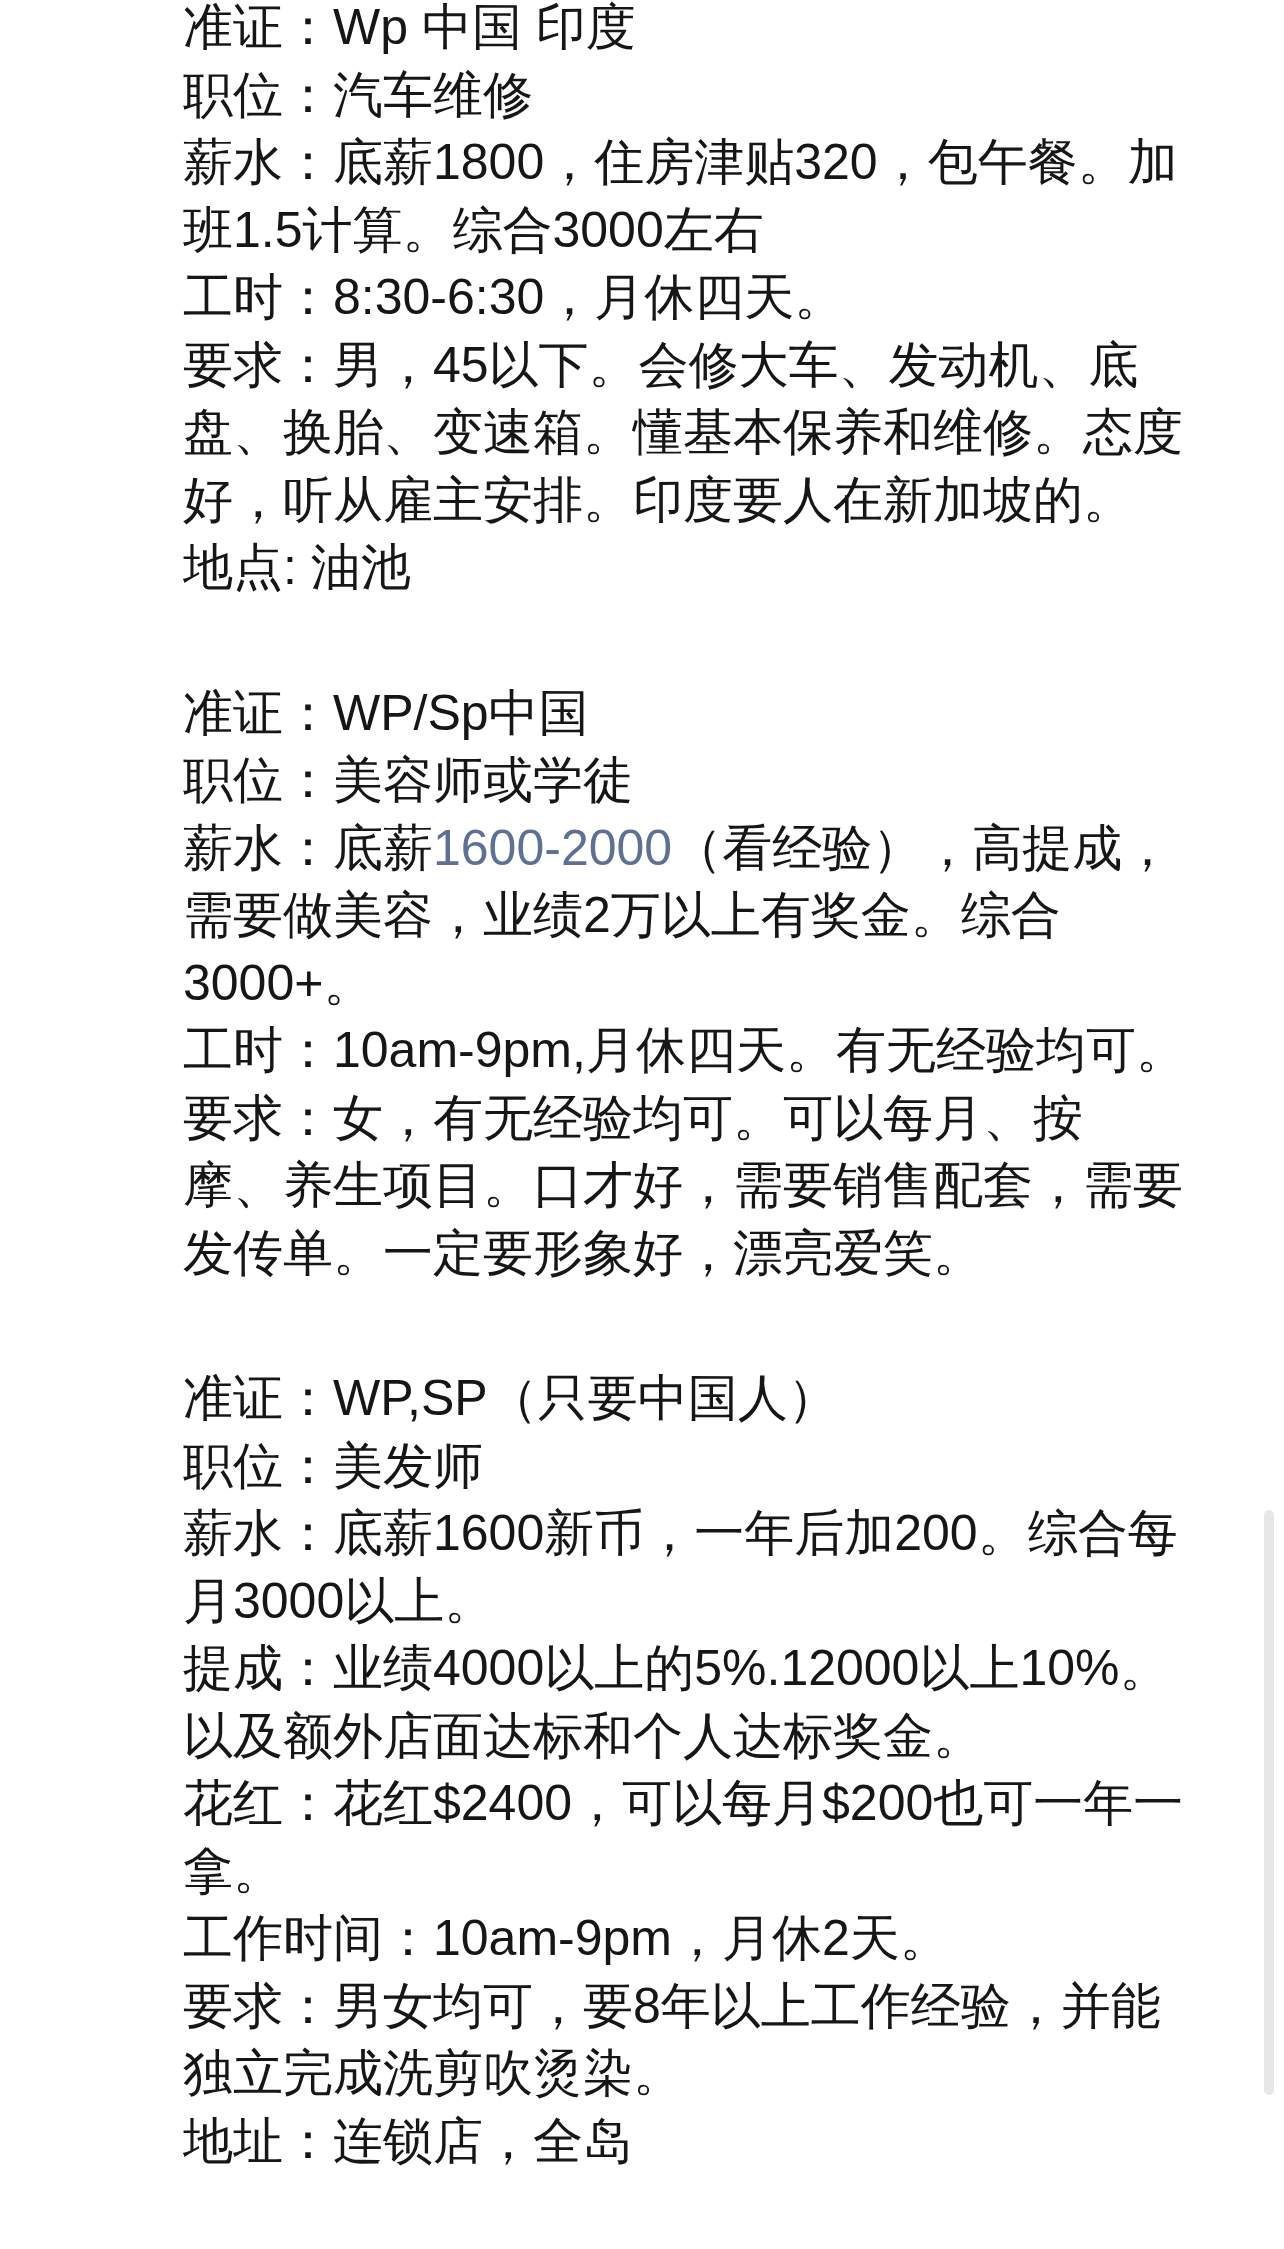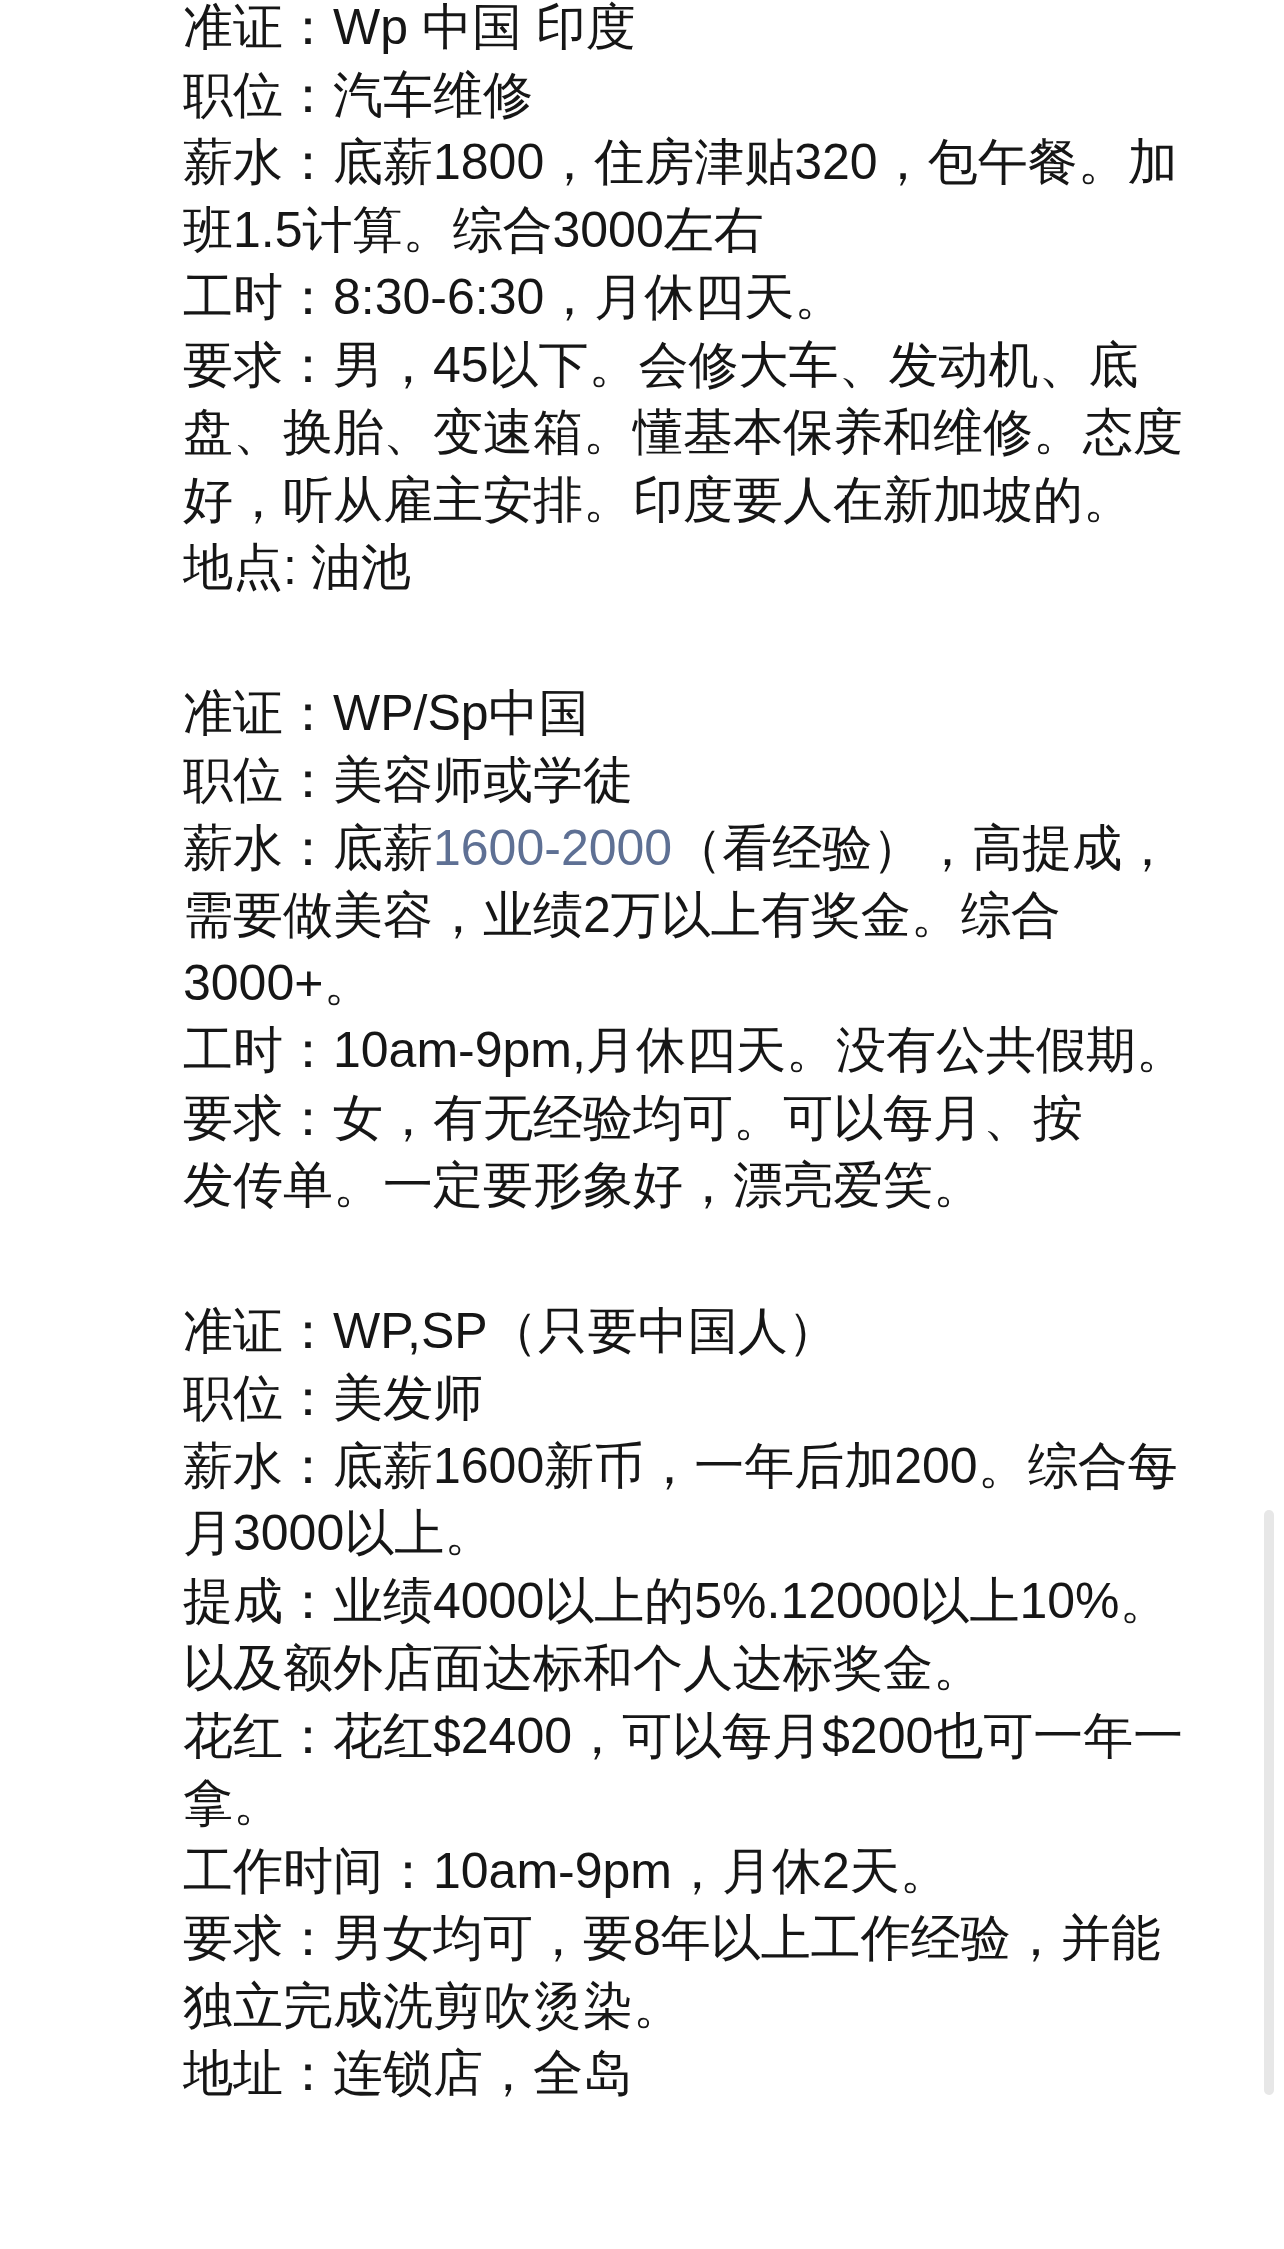--- a/index.html
+++ b/index.html
@@ -64,22 +64,23 @@
     <div class="line">好，听从雇主安排。印度要人在新加坡的。</div>
     <div class="line">地点: 油池</div>
   </div>
 
   <div class="job-section">
     <div class="line">准证：WP/Sp中国</div>
     <div class="line">职位：美容师或学徒</div>
     <div class="line"><span>薪水：底薪</span><a class="inline-link">1600-2000</a><span>（看经验），高提成，</span></div>
     <div class="line">需要做美容，业绩2万以上有奖金。综合</div>
     <div class="line">3000+。</div>
-    <div class="line">工时：10am-9pm,月休四天。没有公共假期。</div>
+    <div class="line">工时：10am-9pm,月休四天。有无经验均可。</div>
     <div class="line">要求：女，有无经验均可。可以每月、按</div>
+    <div class="line">摩、养生项目。口才好，需要销售配套，需要</div>
     <div class="line">发传单。一定要形象好，漂亮爱笑。</div>
   </div>
 
   <div class="job-section">
     <div class="line">准证：WP,SP（只要中国人）</div>
     <div class="line">职位：美发师</div>
     <div class="line">薪水：底薪1600新币，一年后加200。综合每</div>
     <div class="line">月3000以上。</div>
     <div class="line">提成：业绩4000以上的5%.12000以上10%。</div>
     <div class="line">以及额外店面达标和个人达标奖金。</div>

